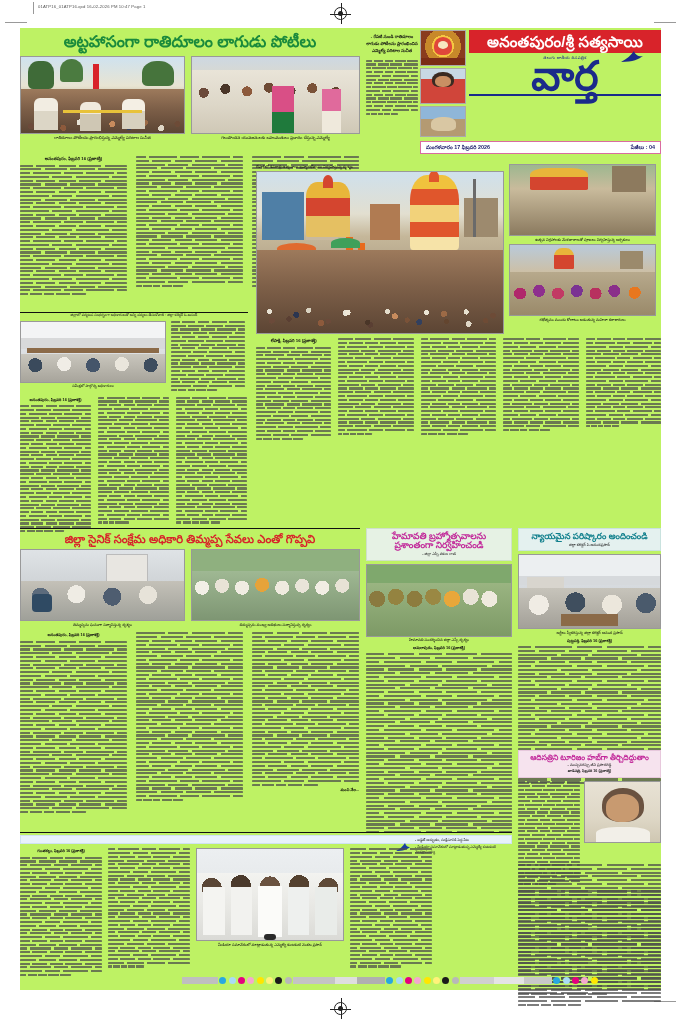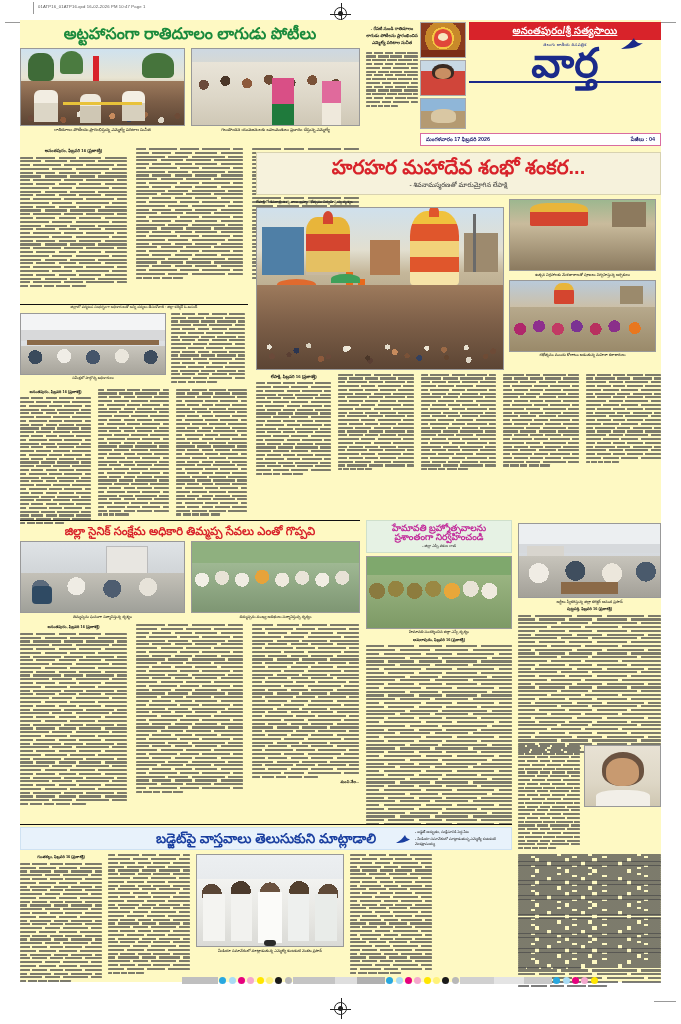--- a/index.html
+++ b/index.html
@@ -28,23 +28,23 @@
   }
   .reg-mark::before, .reg-mark::after {
     content:""; position:absolute; background:#222;
   }
   .reg-mark::before { left:-5px; top:5.5px; width:21px; height:1px; }
   .reg-mark::after { top:-5px; left:5.5px; height:21px; width:1px; }
   .reg-dot { position:absolute; left:3px; top:3px; width:5px; height:5px; background:#222; border-radius:50%; }
 
   
   .page {
-    position:absolute; left:20px; top:20px;
+    position:absolute; left:20px; top:28px;
     width:641px; height:962px;
-    background:#fef9c3;
+    background:#bef264;
   }
   .hr-med  { height:1.2px; background:#111; width:100%; }
 
   .hl { 
     text-align:center; font-weight:bold; line-height:1.05;
     font-family:"Liberation Sans", sans-serif;
   }
   .sub { text-align:center; font-size:4.4px; color:#222; line-height:1.3; }
   .cap { text-align:center; font-size:4.2px; color:#111; line-height:1.35; padding:1.5px 2px; }
 
@@ -198,21 +198,21 @@
           <div style="position:absolute;left:26%;top:8%;width:48%;height:44%;background:#3a2a22;border-radius:50% 50% 36% 36%;"></div>
           <div style="position:absolute;left:32%;top:20%;width:36%;height:32%;background:#c98f63;border-radius:45%;"></div>
         </div>
         <div class="photo" style="height:31px;border:0.5px solid #aaa;margin-top:2px;">
           <div style="position:absolute;inset:0;background:linear-gradient(180deg,#8fb6d8 0 42%,#b49a72 42% 100%);"></div>
           <div style="position:absolute;left:22%;top:34%;width:58%;height:48%;background:#d9c7a3;border-radius:42% 42% 28% 28%;"></div>
         </div>
       </div>
 
       <div style="flex:1;">
-        <div class="mast-title" style="font-size:10px; padding:3.5px 2px 4.5px;text-decoration:underline;">అనంతపురం/శ్రీ సత్యసాయి</div>
+        <div class="mast-title" style="font-size:15px; padding:3.5px 2px 4.5px;">అనంతపురం/శ్రీ సత్యసాయి</div>
         <div style="position:relative; margin-top:2px;">
           <div class="mast-tag">తెలుగు జాతీయ దినపత్రిక</div>
 
           <svg width="26" height="14" viewBox="0 0 26 14" style="position:absolute; right:16px; top:-5px;">
             <path d="M2 12 C8 9 12 5 15 1 C16 5 20 7 24 6 C20 9 14 12 2 12 Z" fill="#1a2a8a"></path>
           </svg>
           <div class="mast-logo" style="font-size:41px; margin-top:-3px;">వార్త</div>
           <div class="mast-bar" style="margin-top:-2px;"></div>
         </div>
       </div>
@@ -335,24 +335,20 @@
           <div class="ln s2"></div>
           <div class="ln s3"></div>
         <div class="ln"></div>
           <div class="ln s1"></div>
           <div class="ln last"></div>
       </div>
     </div>
   </div>
 
   <div style="position:absolute; left:236px; top:132px; width:405px;">
-    <div style="background:#f6f2dc; border:0.6px solid #d8d2b0; padding:4px 6px 5px;">
-      <div class="hl" style="font-size:20px; color:#d8232a;">హరహర మహాదేవ శంభో శంకర...</div>
-      <div class="sub" style="margin-top:3px; font-size:6.5px; color:#333;">- శివనామస్మరణతో మారుమ్రోగిన లేపాక్షి</div>
-    </div>
 
     <div style="display:flex; gap:5px; margin-top:4px;">
 
       <div style="width:248px;">
         <div class="cap" style="text-align:left; font-size:3.9px; padding:0 0 2px;">లేపాక్షిలో శివరాత్రి ఉత్సవాలు బ్రహ్మరథోత్సవం నిర్వహిస్తున్న దృశ్యం</div>
         <div class="photo" style="height:163px; border:0.5px solid #999;">
           <div class="sky" style="background:linear-gradient(180deg,#cfe0ec 0%,#e2dfd0 26%,#c5b79a 40%,#8d7d63 100%);"></div>
 
           <div style="position:absolute;left:2%;top:12%;width:17%;height:30%;background:#4f7fa6;"></div>
           <div style="position:absolute;left:20%;top:18%;width:13%;height:24%;background:#c8b9a0;"></div>
@@ -974,20 +970,24 @@
           <div class="ln s2"></div>
           <div class="ln"></div>
           <div class="ln s3"></div>
         <div class="ln last"></div>
         <div style="font-size:3.8px; text-align:right; font-weight:bold; margin-top:2px;">మంచి నేల...</div>
       </div>
     </div>
   </div>
 
   <div style="position:absolute; left:498px; top:500px; width:143px;">
+    <div style="background:#e4f1ef; border:0.6px solid #c9e2de; padding:3px 3px 3px;">
+      <div class="hl" style="font-size:8.6px; color:#0f7f8c;">న్యాయమైన పరిష్కారం అందించండి</div>
+      <div class="sub" style="font-size:3.8px; margin-top:1.5px;">జిల్లా కలెక్టర్ పి.ఆనందప్రసాద్</div>
+    </div>
 
     <div class="photo" style="height:75px; border:0.5px solid #999; margin-top:3px;">
       <div class="sky" style="background:linear-gradient(180deg,#e3e6ea 0%,#d3d7db 55%,#bfc3c7 100%);"></div>
       <div style="position:absolute;left:0;top:0;width:100%;height:40%;background:linear-gradient(180deg,#eceff1 0 70%,#d6d9dc 70% 100%);"></div>
       <div style="position:absolute;left:6%;top:30%;width:26%;height:34%;background:#d8d5ce;"></div>
       <div style="position:absolute;left:0;bottom:0;width:100%;height:56%;background:
         radial-gradient(circle at 14% 42%, #f0ece4 0 10px, transparent 10px),
         radial-gradient(circle at 40% 36%, #3f4e5e 0 10px, transparent 10px),
         radial-gradient(circle at 66% 42%, #ece7dc 0 10px, transparent 10px),
         radial-gradient(circle at 90% 38%, #4a5a6c 0 10px, transparent 10px),
@@ -1032,20 +1032,25 @@
         <div class="ln"></div>
       <div class="ln s2"></div>
         <div class="ln s3"></div>
         <div class="ln"></div>
         <div class="ln s1"></div>
       <div class="ln last"></div>
     </div>
   </div>
 
   <div style="position:absolute; left:498px; top:722px; width:143px;">
+    <div style="background:#f6e3ee; border:0.6px solid #e7c8dc; padding:3px;">
+      <div class="hl" style="font-size:7.6px; color:#c2299a;">ఆదిసత్రిని టూరిజం హబ్‌గా తీర్చిదిద్దుతాం</div>
+      <div class="sub" style="font-size:3.8px; margin-top:1.5px;">- ముప్పవరప్పు జీవి ప్రసాదరెడ్డి</div>
+      <div class="sub" style="font-size:3.7px; font-weight:bold; margin-top:1px;">తాడిపత్రి, ఫిబ్రవరి 16 (ప్రజాశక్తి)</div>
+    </div>
 
     <div style="display:flex; gap:4px; margin-top:3px;">
       <div style="width:62px;" class="body-col">
         <div class="ln"></div>
           <div class="ln s1"></div>
           <div class="ln s2"></div>
           <div class="ln s3"></div>
         <div class="ln"></div>
           <div class="ln s1"></div>
           <div class="ln s2"></div>
@@ -1111,21 +1116,20 @@
         <div class="ln s3"></div>
       <div class="ln"></div>
         <div class="ln s1"></div>
         <div class="ln last2"></div>
     </div>
   </div>
 
   <div style="position:absolute; left:0; top:804px; width:492px;">
     <div class="hr-med"></div>
     <div style="background:#e8f2fb; border:0.6px solid #cfe2f2; padding:4px 4px 3px; margin-top:2px; position:relative;">
-      <div class="hl" style="font-size:13.5px; color:#1a3fa0;">బడ్జెట్‌పై వాస్తవాలు తెలుసుకుని మాట్లాడాలి</div>
       <svg width="16" height="11" viewBox="0 0 16 11" style="position:absolute; right:100px; top:6px;">
         <path d="M1 9 C5 7 8 4 10 1 C11 4 13 5.5 15 5 C12 7.5 8 9 1 9 Z" fill="#1a3fa0"></path>
       </svg>
       <div style="position:absolute; right:4px; top:2px; width:92px; text-align:left;">
         <div style="font-size:3.6px; color:#222; line-height:1.5;">- బడ్జెట్ అద్భుతం, సంక్షేమానికి పెద్ద పీట</div>
         <div style="font-size:3.6px; color:#222; line-height:1.5; margin-top:1px;">- మీడియా సమావేశంలో మాట్లాడుతున్న ఎమ్మెల్యే కంటకంటి వెంకట్రామయ్య</div>
       </div>
     </div>
 
     <div style="display:flex; gap:6px; margin-top:4px;">

